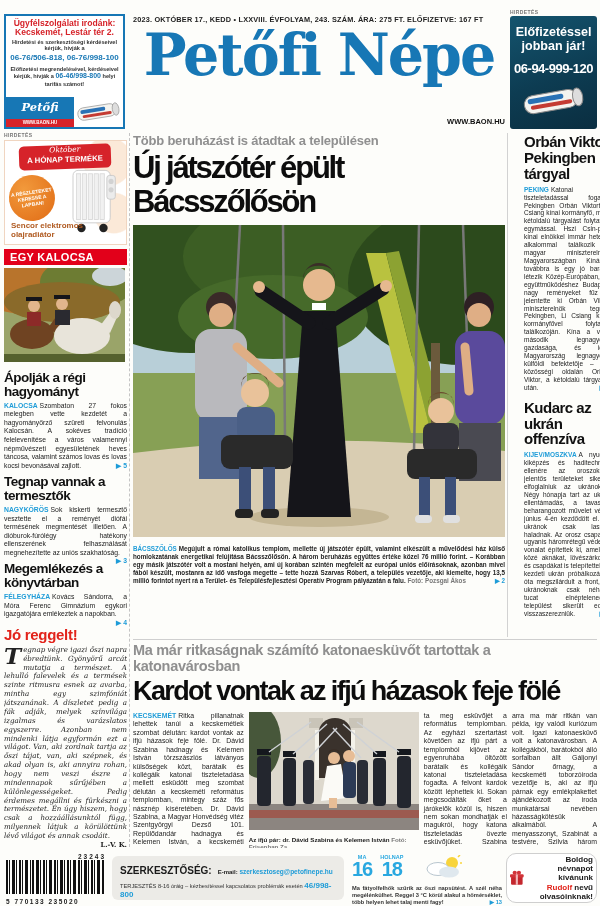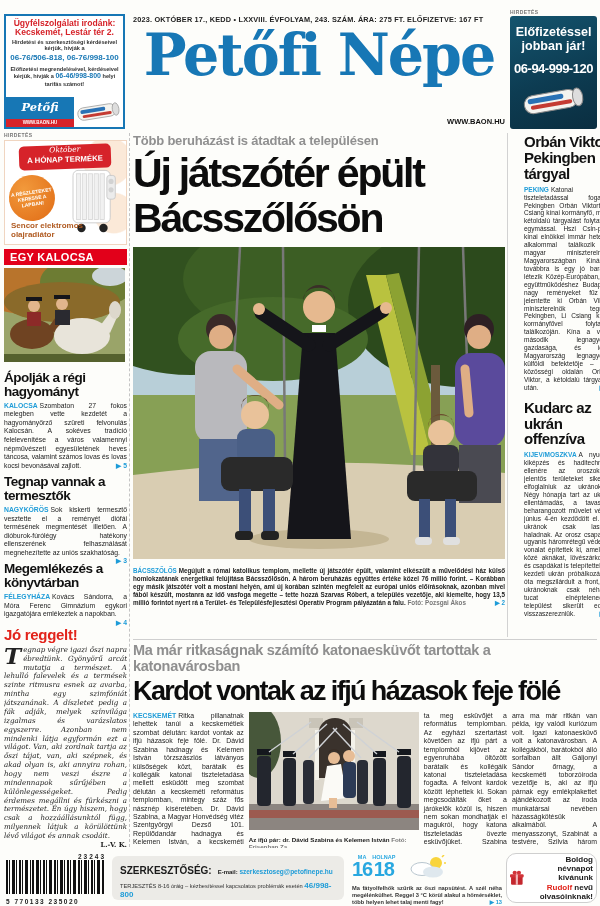--- a/index.html
+++ b/index.html
@@ -58,21 +58,21 @@
   .lc-body{font-size:6.8px;line-height:1.26;color:#222;margin:0 0 2px;}
   .loc{color:#1e9cd8;font-weight:bold;margin-right:2px;}
   .pref{color:#1e9cd8;font-weight:bold;float:right;}
   .red-title{color:#e2231a;font-weight:bold;font-size:15px;margin:7px 0 3px;letter-spacing:-.3px;}
   .greet{font-family:"DejaVu Serif",serif;font-style:italic;font-size:7.1px;line-height:1.25;color:#222;margin:0;}
   .greet::first-letter{font-size:23px;float:left;line-height:.8;margin:1px 2px 0 0;font-weight:bold;}
   .sig{float:right;font-weight:bold;font-style:normal;font-size:6.8px;}
   
   .center{position:absolute;left:133px;top:131px;width:372px;height:506px;overflow:hidden;}
   .kicker{font-weight:bold;font-size:13px;color:#909090;margin:2px 0 3px;letter-spacing:-.2px;}
-  .h1{font-weight:bold;font-size:41px;line-height:1.1;letter-spacing:-2.2px;color:#0d0d0d;margin:0;}
+  .h1{font-weight:bold;font-size:31px;line-height:1.1;letter-spacing:-2.2px;color:#0d0d0d;margin:0;}
   .lead-photo{margin-top:6px;}
   .caption{font-size:6.3px;font-weight:bold;line-height:1.28;color:#222;margin-top:4px;}
   .credit{color:#777;}
   
   .rightcol{position:absolute;left:524px;top:132px;width:86px;height:505px;overflow:hidden;}
   .rc-title{font-weight:bold;font-size:15px;line-height:1.06;letter-spacing:-.5px;margin:2px 0 4px;color:#111;}
   .rc-body{font-size:6.5px;line-height:1.22;color:#222;margin:0 0 8px;}
   
   .story2{position:absolute;left:133px;top:642px;width:464px;height:206px;overflow:hidden;}
   .kicker2{font-weight:bold;font-size:14.5px;color:#8f8f8f;letter-spacing:-.3px;}
@@ -87,21 +87,21 @@
   .bc-top{font-size:6.5px;font-weight:bold;text-align:right;letter-spacing:2px;}
   .bc-num{font-size:6.5px;font-weight:bold;letter-spacing:1.5px;}
   .edit-box{position:absolute;left:112px;top:856px;width:232px;height:44px;background:#ecebe7;border-radius:6px;
       padding:4px 8px;box-sizing:border-box;overflow:hidden;}
   .edit-t{font-weight:bold;font-size:10px;display:inline-block;margin-right:6px;}
   .edit-mail{font-size:6px;font-weight:bold;}
   .edit-mail b{color:#1e9cd8;font-size:6.5px;}
   .edit-line{font-size:5.7px;color:#333;margin-top:3px;}
   .edit-line b{color:#1e9cd8;font-size:8px;}
   .weather{position:absolute;left:352px;top:854px;width:150px;}
-  .w-row{display:flex;align-items:flex-start;}
+  .w-row{display:flex;align-items:flex-start;gap:8px;}
   .w-cell{text-align:center;color:#29a8e0;}
   .w-lab{font-size:5.5px;font-weight:bold;display:block;}
   .w-temp{font-size:20px;font-weight:bold;line-height:.95;display:block;letter-spacing:-1px;}
   .w-text{font-size:5.7px;color:#333;font-weight:bold;line-height:1.2;margin-top:2px;}
   .nameday{position:absolute;left:506px;top:853px;width:91px;height:50px;border:1.5px solid #cfcfcf;border-radius:10px;
       box-sizing:border-box;display:flex;align-items:center;gap:16px;padding:2px 3px;background:#fff;}
   .nd-text{font-size:8px;font-weight:bold;line-height:1.15;text-align:right;flex:1;}
   .nd-text .name{color:#e2231a;}
 </style>
 </head>

